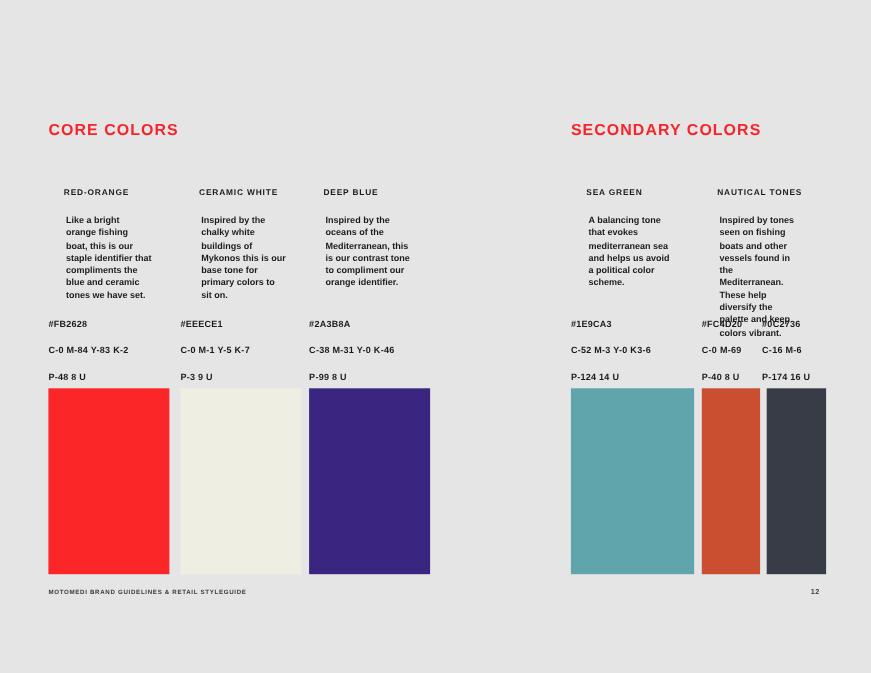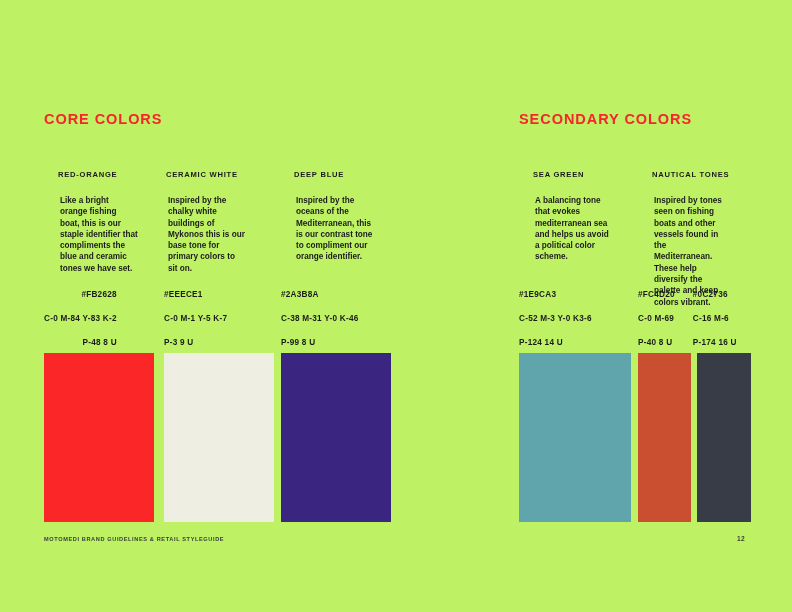--- a/index.html
+++ b/index.html
@@ -12,21 +12,21 @@
     height: 612px;
     position: relative;
     font-family: "Liberation Sans", sans-serif;
     color: #1a1a1a;
     overflow: hidden;
   }
 
   .page {
     position: absolute;
     inset: 0;
-    background: #bef264;
+    background: #e5e5e5;
   }
 
   
   .section-title {
     position: absolute;
     font-size: 14.5px;
     font-weight: bold;
     letter-spacing: 0.95px;
     color: #F7252B;
     white-space: nowrap;
@@ -112,28 +112,28 @@
 <body>
 
 <div class="page">
 
   <div class="section-title" id="core-title">CORE COLORS</div>
 
   <div class="col" style="left:44px; width:110px;">
     <p class="col-name">RED-ORANGE</p>
     <p class="col-desc">Like a bright orange fishing boat, this is our staple identifier that compliments the blue and ceramic tones we have set.</p>
   </div>
-  <div class="codes" style="left:44px;text-align:right;">
+  <div class="codes" style="left:44px;">
     <p class="code-line">#FB2628</p>
     <p class="code-line">C-0 M-84 Y-83 K-2</p>
     <p class="code-line">P-48 8 U</p>
   </div>
   <div class="swatch" style="left:44px; width:110px; background:#FB2628;"></div>
 
-  <div class="col" style="left:152px; width:110px;">
+  <div class="col" style="left:167px; width:110px;">
     <p class="col-name">CERAMIC WHITE</p>
     <p class="col-desc">Inspired by the chalky white buildings of Mykonos this is our base tone for primary colors to sit on.</p>
   </div>
   <div class="codes" style="left:164px;">
     <p class="code-line">#EEECE1</p>
     <p class="code-line">C-0 M-1 Y-5 K-7</p>
     <p class="code-line">P-3 9 U</p>
   </div>
   <div class="swatch" style="left:164px; width:110px; background:#EFEEE3;"></div>
 

